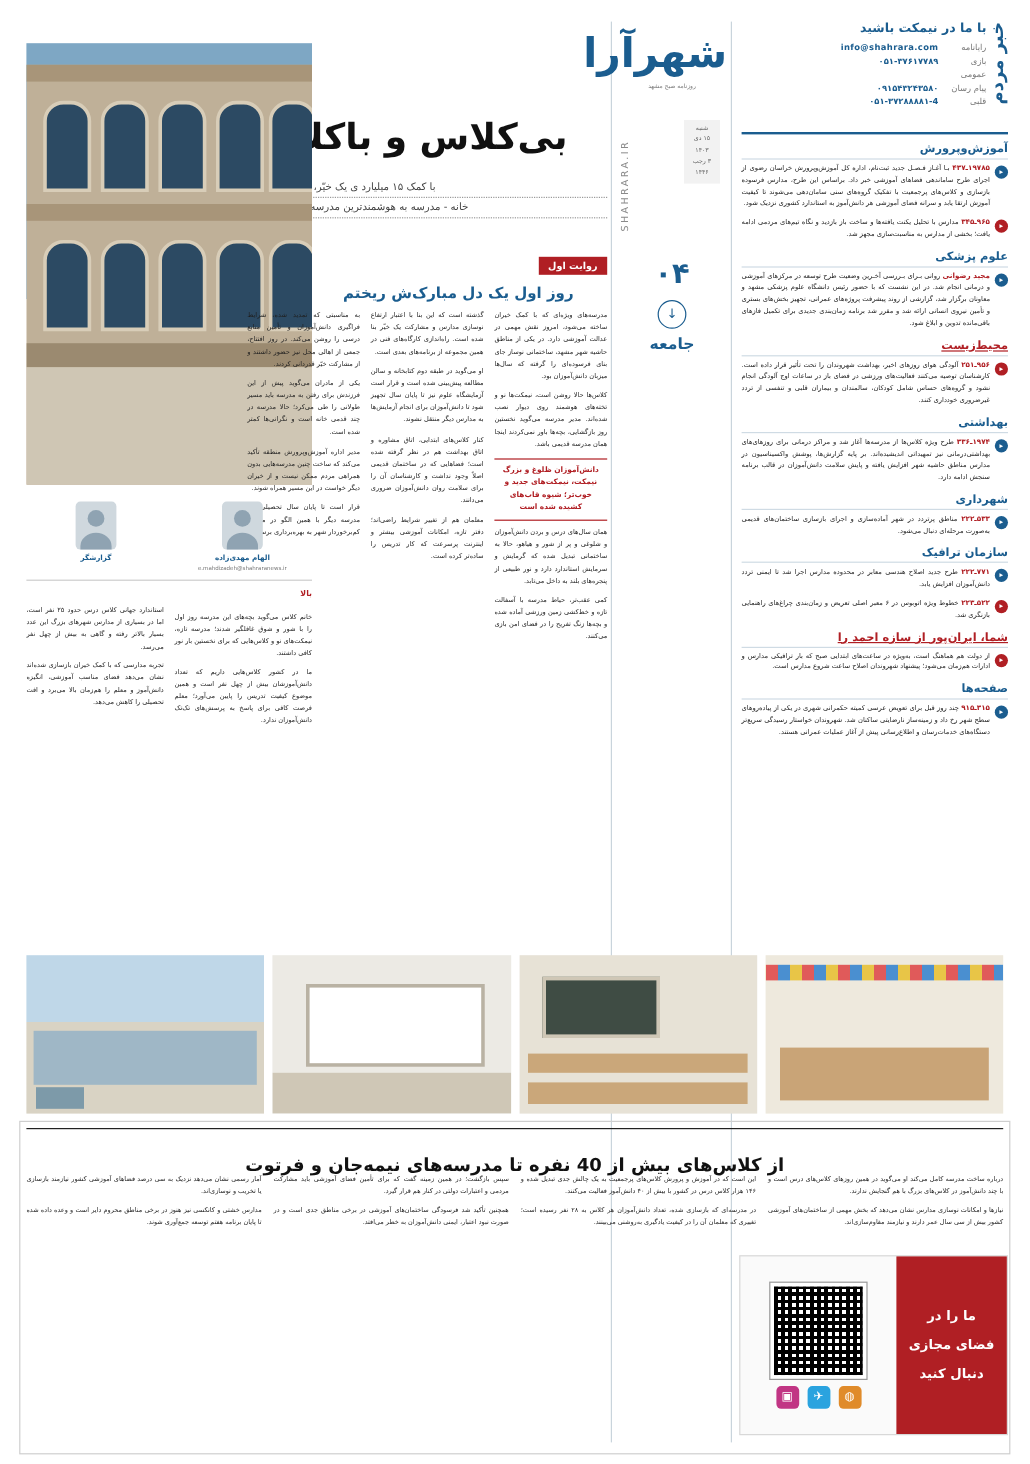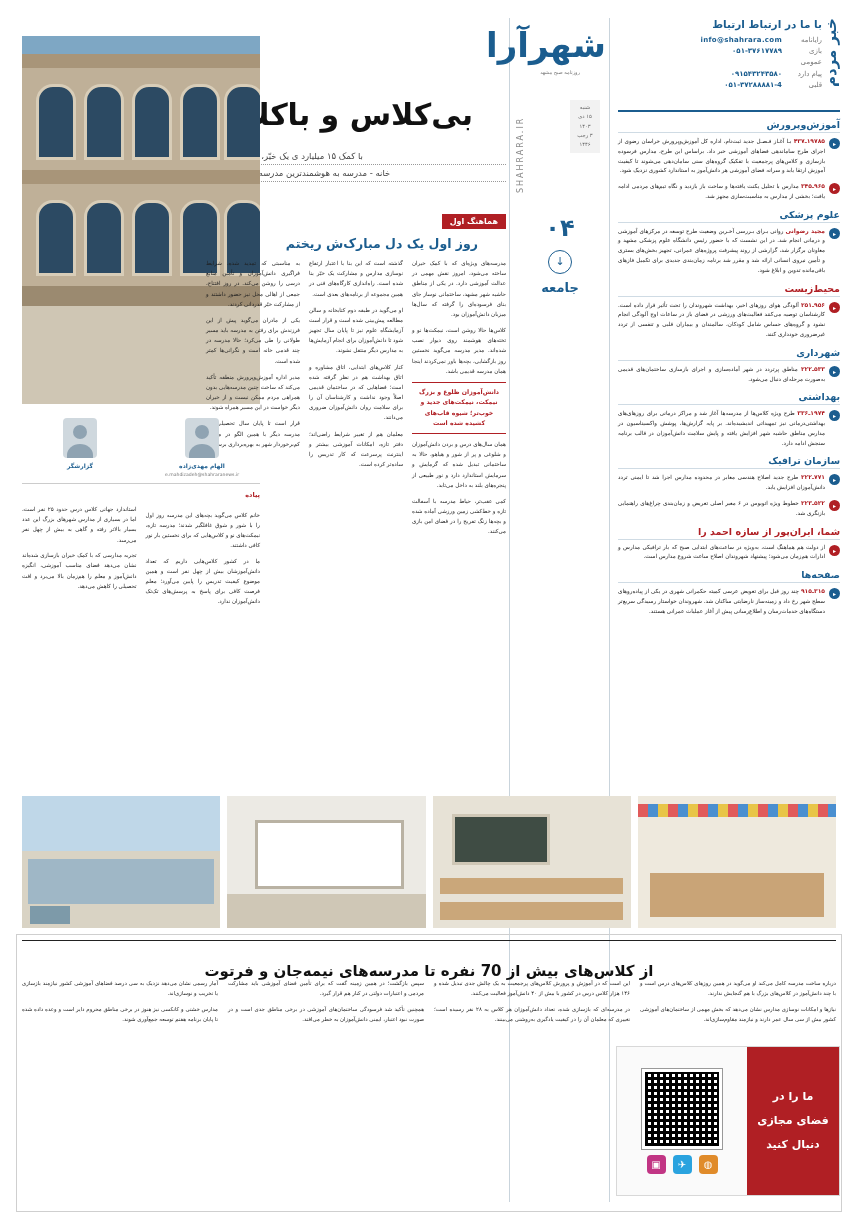--- a/index.html
+++ b/index.html
@@ -71,21 +71,21 @@
   .sec-title {
     font-size: 9.5px;
     font-weight: bold;
     color: #1b5d8f;
     margin: 7px 0 3px;
     border-bottom: 1px solid #cfdbe4;
     padding-bottom: 2px;
     text-align: right;
   }
   .sec-title.blue { color: #1b5d8f; }
-  .sec-title.red  { color: #b01f24; }
+  .sec-title.red  { color: #b01f24; text-decoration: underline; }
 
   .brief {
     display: flex;
     gap: 4px;
     margin-bottom: 5px;
     direction: rtl;
   }
   .bullet {
     flex: 0 0 auto;
     width: 11px; height: 11px;
@@ -415,32 +415,32 @@
 <div class="page">
 
   <div class="vrule" style="right:248px;"></div>
   <div class="vrule" style="right:348px;"></div>
   <div class="vrule" style="right:346px;width:0;"></div>
 
   <aside class="sidebar">
     <div class="sidebar-head">
       <div class="kicker">خبر مردم</div>
       <div class="contact-box">
-        <div class="contact-title">با ما در ارتباط ارتباط</div>
+        <div class="contact-title">با ما در نیمکت باشید</div>
 
         <div class="contact-row">
           <span class="lbl">رایانامه</span>
           <span class="val email">info@shahrara.com</span>
         </div>
         <div class="contact-row">
           <span class="lbl">بازی عمومی</span>
           <span class="val">۰۵۱-۳۷۶۱۷۷۸۹</span>
         </div>
         <div class="contact-row">
-          <span class="lbl">پیام دارد</span>
+          <span class="lbl">پیام رسان</span>
           <span class="val">۰۹۱۵۴۳۲۴۳۵۸۰</span>
         </div>
         <div class="contact-row">
           <span class="lbl">قلبی</span>
           <span class="val">۰۵۱-۳۷۲۸۸۸۸۱-4</span>
         </div>
       </div>
     </div>
 
     <div>
@@ -477,37 +477,37 @@
       <div class="brief">
         <span class="bullet red">▸</span>
         <div class="brief-body">
           <b>۹۵۶ـ۲۵۱</b>
           <span>آلودگی هوای روزهای اخیر، بهداشت شهروندان را تحت تأثیر قرار داده است. کارشناسان توصیه می‌کنند فعالیت‌های ورزشی در فضای باز در ساعات اوج آلودگی انجام نشود و گروه‌های حساس شامل کودکان، سالمندان و بیماران قلبی و تنفسی از تردد غیرضروری خودداری کنند.</span>
         </div>
       </div>
     </div>
 
     <div>
+      <div class="sec-title blue">بهداشتی</div>
+      <div class="brief">
+        <span class="bullet">▸</span>
+        <div class="brief-body">
+          <b>۱۹۷۴ـ۳۳۶</b>
+          <span>طرح ویژه کلاس‌ها از مدرسه‌ها آغاز شد و مراکز درمانی برای روزهای‌های بهداشتی‌درمانی نیز تمهیداتی اندیشیده‌اند. بر پایه گزارش‌ها، پوشش واکسیناسیون در مدارس مناطق حاشیه شهر افزایش یافته و پایش سلامت دانش‌آموزان در قالب برنامه سنجش ادامه دارد.</span>
+        </div>
+      </div>
+    </div>
+
+    <div>
       <div class="sec-title blue">شهرداری</div>
       <div class="brief">
         <span class="bullet">▸</span>
         <div class="brief-body">
           <b>۵۳۳ـ۲۲۲</b>
           <span>مناطق پرتردد در شهر آماده‌سازی و اجرای بازسازی ساختمان‌های قدیمی به‌صورت مرحله‌ای دنبال می‌شود.</span>
-        </div>
-      </div>
-    </div>
-
-    <div>
-      <div class="sec-title blue">بهداشتی</div>
-      <div class="brief">
-        <span class="bullet">▸</span>
-        <div class="brief-body">
-          <b>۱۹۷۴ـ۳۳۶</b>
-          <span>طرح ویژه کلاس‌ها از مدرسه‌ها آغاز شد و مراکز درمانی برای روزهای‌های بهداشتی‌درمانی نیز تمهیداتی اندیشیده‌اند. بر پایه گزارش‌ها، پوشش واکسیناسیون در مدارس مناطق حاشیه شهر افزایش یافته و پایش سلامت دانش‌آموزان در قالب برنامه سنجش ادامه دارد.</span>
         </div>
       </div>
     </div>
 
     <div>
       <div class="sec-title blue">سازمان ترافیک</div>
       <div class="brief">
         <span class="bullet">▸</span>
         <div class="brief-body">
           <b>۷۷۱ـ۲۲۲</b>
@@ -572,21 +572,21 @@
     <div class="arrow-circle">↓</div>
     <div class="mast-label">جامعه</div>
   </div>
 
   <h1 class="headline">بی‌کلاس و باکلاس</h1>
   <div class="deck">
     <div class="u">با کمک ۱۵ میلیارد ی یک خیّر، دانش‌آموزان از</div>
     <div class="u">خانه - مدرسه به هوشمندترین مدرسه مشهد می‌روند</div>
   </div>
 
-  <div class="ribbon">هماهنگ اول</div>
+  <div class="ribbon">روایت اول</div>
   <div class="sub-head">روز اول یک دل مبارک‌ش ریختم</div>
 
   <div class="hero">
     <div class="bldg">
       <div class="band" style="top:0;"></div>
       <div class="win" style="left:14px;top:30px;"></div>
       <div class="win" style="left:62px;top:30px;"></div>
       <div class="win" style="left:110px;top:30px;"></div>
       <div class="win" style="left:158px;top:30px;"></div>
       <div class="win" style="left:202px;top:30px;"></div>
@@ -629,21 +629,21 @@
         <div class="avatar"></div>
         <div class="nm">الهام مهدی‌زاده</div>
         <div class="em">e.mahdizadeh@shahraranews.ir</div>
       </div>
       <div class="author-card">
         <div class="avatar"></div>
         <div class="nm">گزارشگر</div>
         <div class="em"></div>
       </div>
     </div>
-    <div class="note-title">پیاده</div>
+    <div class="note-title">بالا</div>
     <div class="two-cols">
       <p>خانم کلاس می‌گوید بچه‌های این مدرسه روز اول را با شور و شوق غافلگیر شدند؛ مدرسه تازه، نیمکت‌های نو و کلاس‌هایی که برای نخستین بار نور کافی داشتند.</p>
       <p>ما در کشور کلاس‌هایی داریم که تعداد دانش‌آموزشان بیش از چهل نفر است و همین موضوع کیفیت تدریس را پایین می‌آورد؛ معلم فرصت کافی برای پاسخ به پرسش‌های تک‌تک دانش‌آموزان ندارد.</p>
       <p>استاندارد جهانی کلاس درس حدود ۲۵ نفر است، اما در بسیاری از مدارس شهرهای بزرگ این عدد بسیار بالاتر رفته و گاهی به بیش از چهل نفر می‌رسد.</p>
       <p>تجربه مدارسی که با کمک خیران بازسازی شده‌اند نشان می‌دهد فضای مناسب آموزشی، انگیزه دانش‌آموز و معلم را هم‌زمان بالا می‌برد و افت تحصیلی را کاهش می‌دهد.</p>
     </div>
   </div>
 
   <div class="photostrip">
     <div class="ph" style="background:linear-gradient(#bfd7e8 0 42%, #d9d3c4 42% 100%);">
@@ -659,21 +659,21 @@
       <div style="position:absolute;left:4%;right:4%;bottom:6%;height:14%;background:#caa77a;"></div>
       <div style="position:absolute;left:4%;right:4%;bottom:26%;height:12%;background:#caa77a;"></div>
     </div>
     <div class="ph" style="background:#eee9dd;">
       <div style="position:absolute;left:0;right:0;top:6%;height:10%;background:repeating-linear-gradient(90deg,#e05a5a 0 10px,#4a8fd0 10px 20px,#e8c547 20px 30px);"></div>
       <div style="position:absolute;left:6%;right:6%;bottom:8%;height:34%;background:#c9a477;"></div>
     </div>
   </div>
 
   <div class="bottom-rule"></div>
-  <h2 class="bottom-head">از کلاس‌های بیش از 70 نفره تا مدرسه‌های نیمه‌جان و فرتوت</h2>
+  <h2 class="bottom-head">از کلاس‌های بیش از 40 نفره تا مدرسه‌های نیمه‌جان و فرتوت</h2>
   <div class="bottom-cols">
     <div class="col">
       <p>درباره ساخت مدرسه کامل می‌کند او می‌گوید در همین روزهای کلاس‌های درس است و با چند دانش‌آموز در کلاس‌های بزرگ با هم گنجایش ندارند.</p>
       <p>نیازها و امکانات نوسازی مدارس نشان می‌دهد که بخش مهمی از ساختمان‌های آموزشی کشور بیش از سی سال عمر دارند و نیازمند مقاوم‌سازی‌اند.</p>
     </div>
     <div class="col">
       <p>این است که در آموزش و پرورش کلاس‌های پرجمعیت به یک چالش جدی تبدیل شده و ۱۴۶ هزار کلاس درس در کشور با بیش از ۴۰ دانش‌آموز فعالیت می‌کنند.</p>
       <p>در مدرسه‌ای که بازسازی شده، تعداد دانش‌آموزان هر کلاس به ۲۸ نفر رسیده است؛ تغییری که معلمان آن را در کیفیت یادگیری به‌روشنی می‌بینند.</p>
     </div>
     <div class="col">

